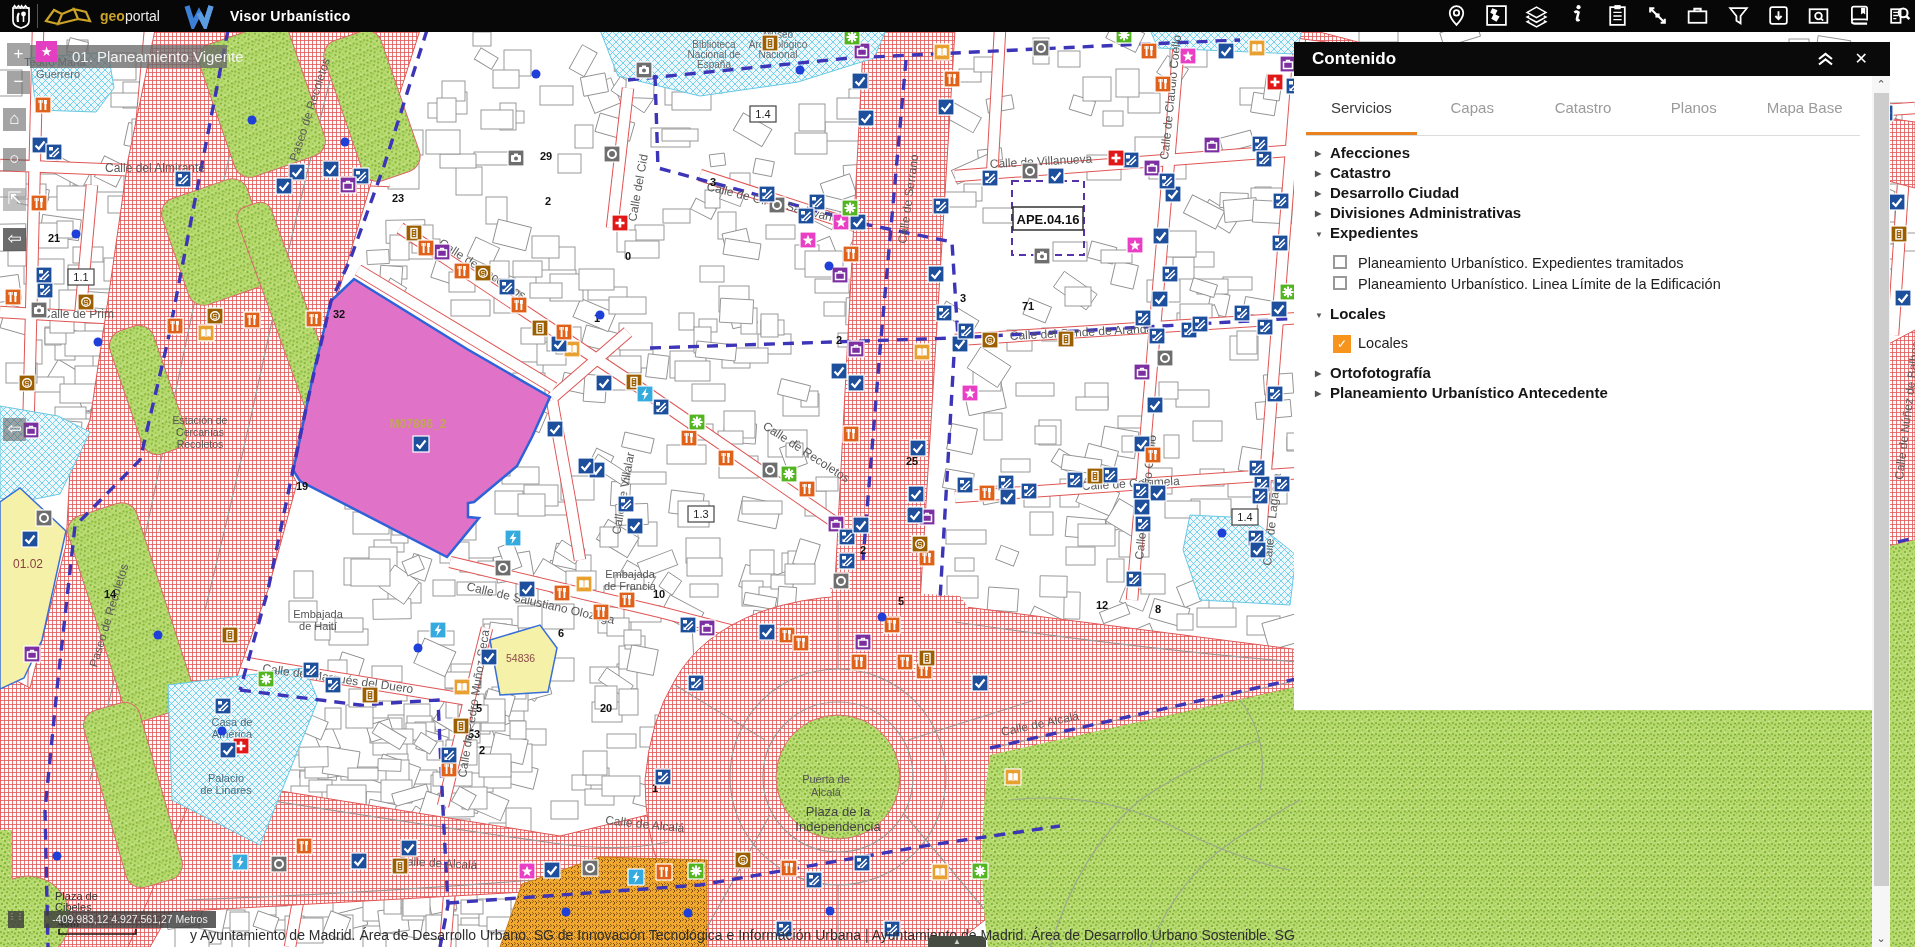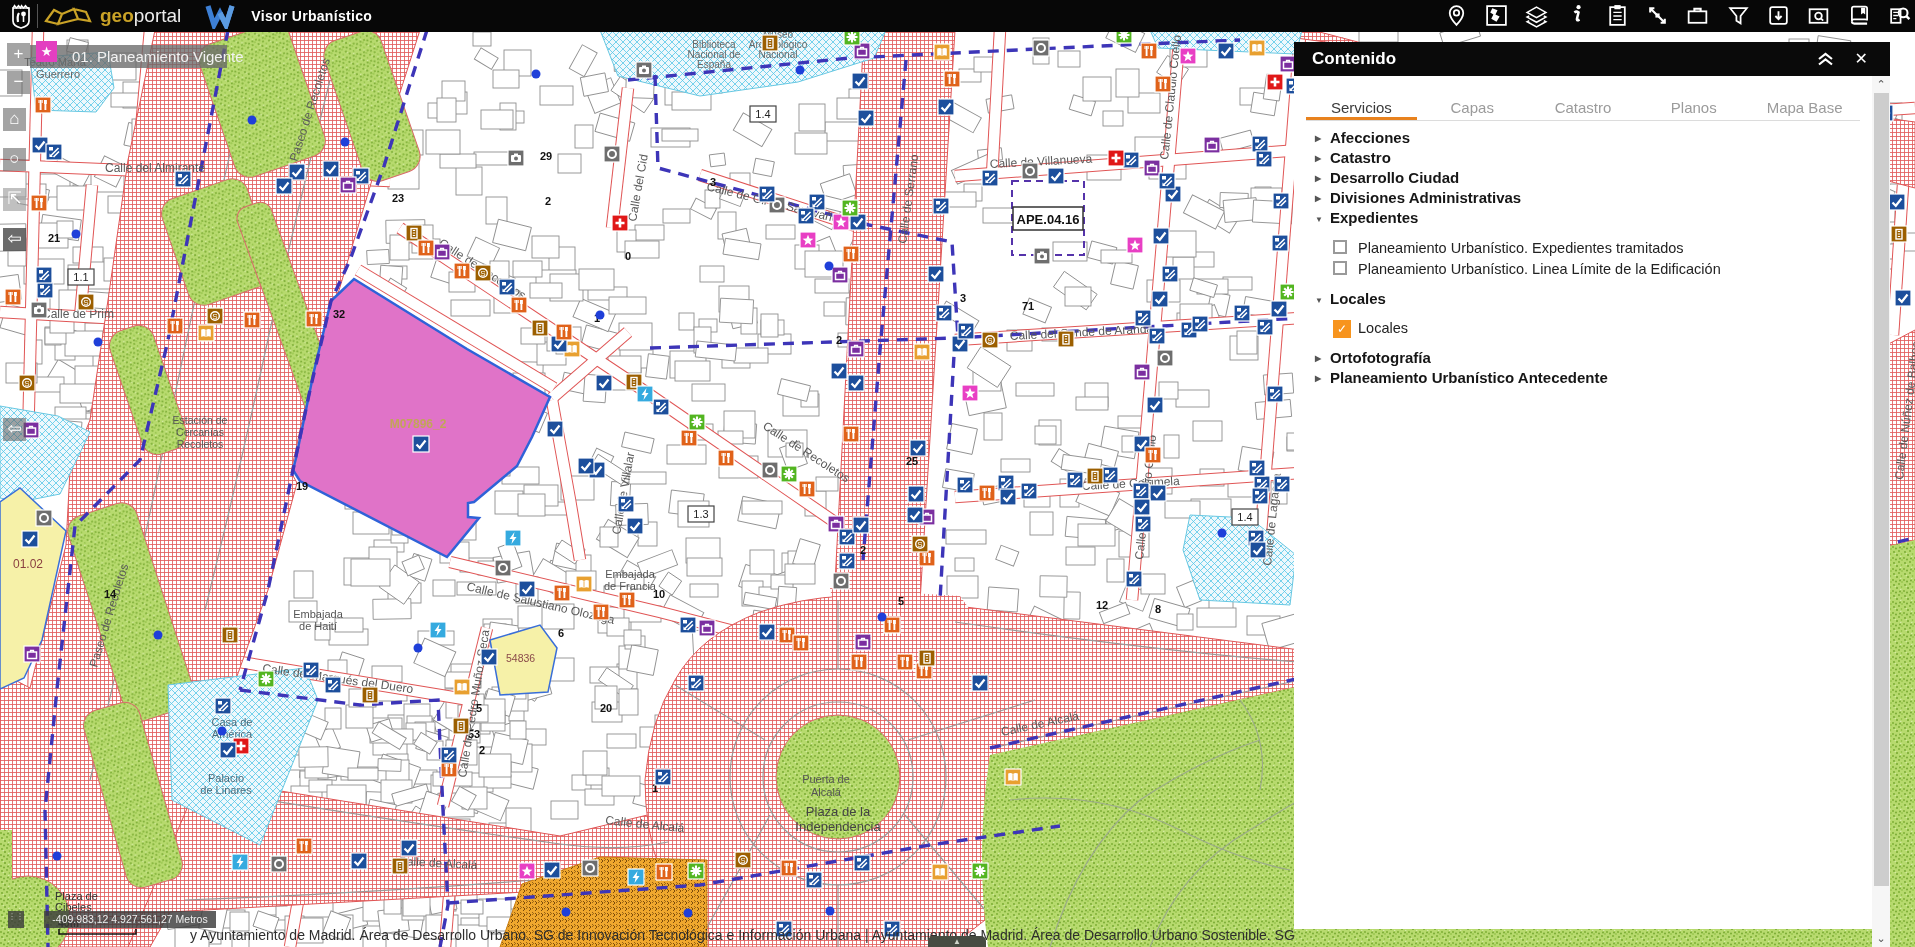--- a/index.html
+++ b/index.html
@@ -8,25 +8,25 @@
 #topbar .sep { width:1px; height:24px; background:#555; margin:0 6px 0 4px; }
 #ptitle { position:absolute; left:30px; top:45px; width:197px; height:23px; background:rgba(105,105,105,0.78); color:#f2f2f2; font-size:15px; line-height:23px; padding-left:42px; z-index:20; white-space:nowrap; }
 #pstar { position:absolute; left:36px; top:41px; width:21px; height:21px; background:#e33fc0; color:#fff; text-align:center; line-height:21px; font-size:13px; z-index:21; }
 .mapbtn { position:absolute; width:23px; height:23px; background:rgba(90,90,90,0.55); color:#fff; text-align:center; z-index:20; font-size:17px; line-height:22px; }
 #coordbar { position:absolute; left:26px; top:911px; width:172px; height:17px; background:rgba(60,60,60,0.82); color:#eee; font-size:10.5px; line-height:17px; text-align:center; z-index:20; white-space:nowrap;margin-left:18px; }
 #coorddots { position:absolute; left:8px; top:911px; width:16px; height:17px; background:rgba(60,60,60,0.82); z-index:20; color:#bbb; font-size:8px; line-height:8px; padding-top:2px; text-align:center;}
 #attrib { position:absolute; left:190px; top:927px; width:1104px; height:17px; z-index:19; color:#2e2e2e; font-size:14px; white-space:nowrap; overflow:hidden; }
 #cibeles { position:absolute; left:55px; top:891px; z-index:19; color:#333; font-size:11px; line-height:11px; }
 #scalebar { position:absolute; left:58px; top:917px; z-index:19; color:#111; font-size:10.5px; font-weight:bold; }
 #bottombtn { position:absolute; left:928px; top:936px; width:58px; height:11px; background:#474c42; border-radius:5px 5px 0 0; z-index:20; color:#cfd4c9; text-align:center; font-size:8px; line-height:11px; }
-#panel { position:absolute; left:1294px; top:42px; width:596px; height:887px; background:#ffffff; z-index:25; }
+#panel { position:absolute; left:1294px; top:42px; width:596px; height:668px; background:#ffffff; z-index:25; }
 #phead { height:34px; background:#0a0a0a; color:#fff; font-size:17px; font-weight:bold; line-height:34px; padding-left:18px; position:relative; }
 #phead .pc { position:absolute; top:0; font-weight:normal; font-size:15px; color:#fff; }
 #tabs { display:flex; margin:23px 30px 0 12px; color:#9b9b9b; font-size:15px; }
-#tabs div { flex:1; text-align:center; padding-bottom:1px; }
+#tabs div { flex:1; text-align:center; padding-bottom:16px; }
 #tabs .act { color:#3a3a3a; border-bottom:3px solid #e8821e; }
 #tabline { height:1px; background:#dcdcdc; margin:0 30px 0 12px; }
 .titem { font-size:15px; font-weight:bold; color:#161616; height:20px; line-height:20px; padding-left:36px; position:relative; }
 .ar,.ard { position:absolute; left:21px; top:1px; font-size:8px; color:#555; }
 .ard { top:2px; }
 .sub { font-size:14.5px; color:#222; height:21px; line-height:21px; padding-left:64px; position:relative; }
 .cb { position:absolute; left:39px; top:2px; width:14px; height:14px; border:2px solid #999; background:#fff; }
 .ocb { position:absolute; left:39px; top:2px; width:18px; height:18px; background:#f7941e; color:#fff; font-size:12px; text-align:center; line-height:18px; }
 #scroll { position:absolute; right:0; top:34px; width:18px; height:871px; background:#f6f6f6; }
 #sthumb { position:absolute; left:1.5px; top:17px; width:15px; height:793px; background:#cdcdcd; }
@@ -1502,21 +1502,21 @@
       <path d="M4 6 L4 19 Q4 24 12 26 Q20 24 20 19 L20 6 Z" fill="none" stroke="#fff" stroke-width="1.7"></path>
       <path d="M4 6 L5.5 3.5 L7.5 6 L9.5 3.5 L11.5 6 L12.5 3.5 L14.5 6 L16.5 3.5 L18.5 6 L20 6" fill="none" stroke="#fff" stroke-width="1.3"></path>
       <path d="M9 20 Q8 14 10 11" stroke="#fff" stroke-width="2.2" fill="none"></path>
       <circle cx="14.5" cy="12" r="2.4" fill="#fff"></circle>
       <path d="M14.5 14 L14.5 20" stroke="#fff" stroke-width="1.6"></path>
     </svg>
   <div class="sep"></div>
   <svg width="50" height="22" viewBox="0 0 50 22">
       <path d="M2 16 L10 5 L18 9 L14 19 Z M18 9 L30 4 L34 14 L14 19 Z M34 14 L30 4 L42 7 L46 16 Z" fill="none" stroke="#c9a227" stroke-width="2.2"></path>
     </svg>
-  <div style="font-size:19px;margin-left:6px;"><span style="color:#c9a227;font-weight:bold;">geo</span><span style="color:#ececec;">portal</span></div>
+  <div style="font-size:14px;margin-left:6px;"><span style="color:#c9a227;font-weight:bold;">geo</span><span style="color:#ececec;">portal</span></div>
   <svg width="36" height="26" viewBox="0 0 36 26" style="margin-left:22px">
       <path d="M5 3 L11 22 L17 10 L23 22 L29 3" fill="none" stroke="#3d7fd4" stroke-width="5.2" stroke-linejoin="miter"></path>
       <path d="M17 10 L23 22 L29 3" fill="none" stroke="#5b9be0" stroke-width="5.2"></path>
     </svg>
   <div style="color:#fff;font-size:14px;font-weight:bold;margin-left:12px;letter-spacing:0.3px;">Visor Urbanístico</div>
   <div style="position:absolute;left:1436px;top:3px;display:flex;">
       <div class="ti"><svg width="25" height="25" viewBox="0 0 24 24" fill="none" stroke="#ffffff" stroke-width="1.7">
           <path d="M12 21 C12 21 5.5 14 5.5 9.5 A6.5 6.5 0 0 1 18.5 9.5 C18.5 14 12 21 12 21 Z"></path>
           <circle cx="12" cy="9.5" r="2.6"></circle>
         </svg></div>

